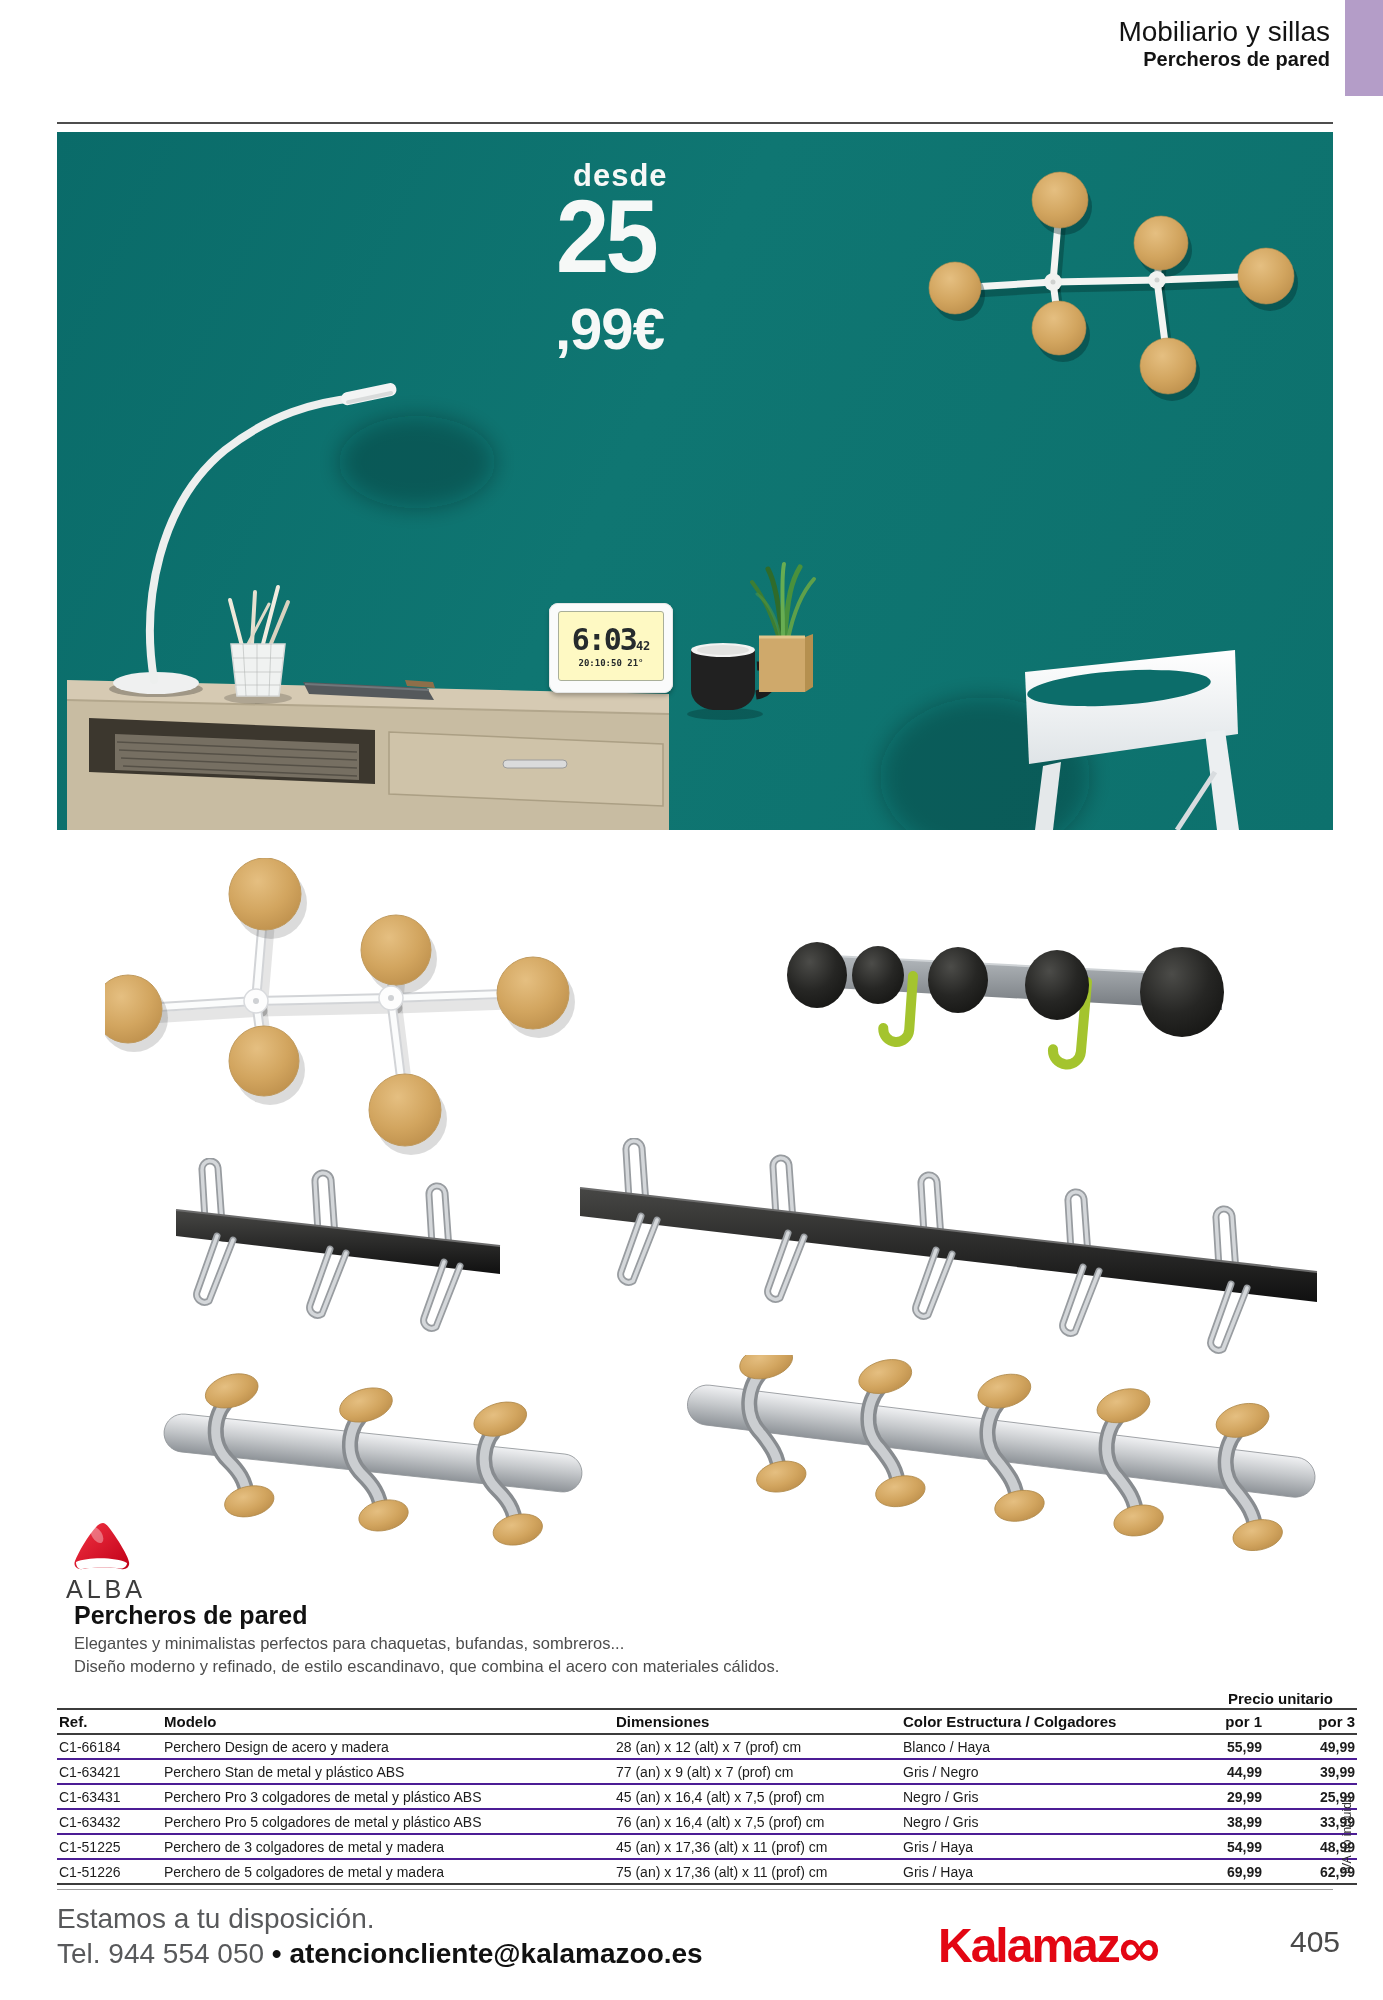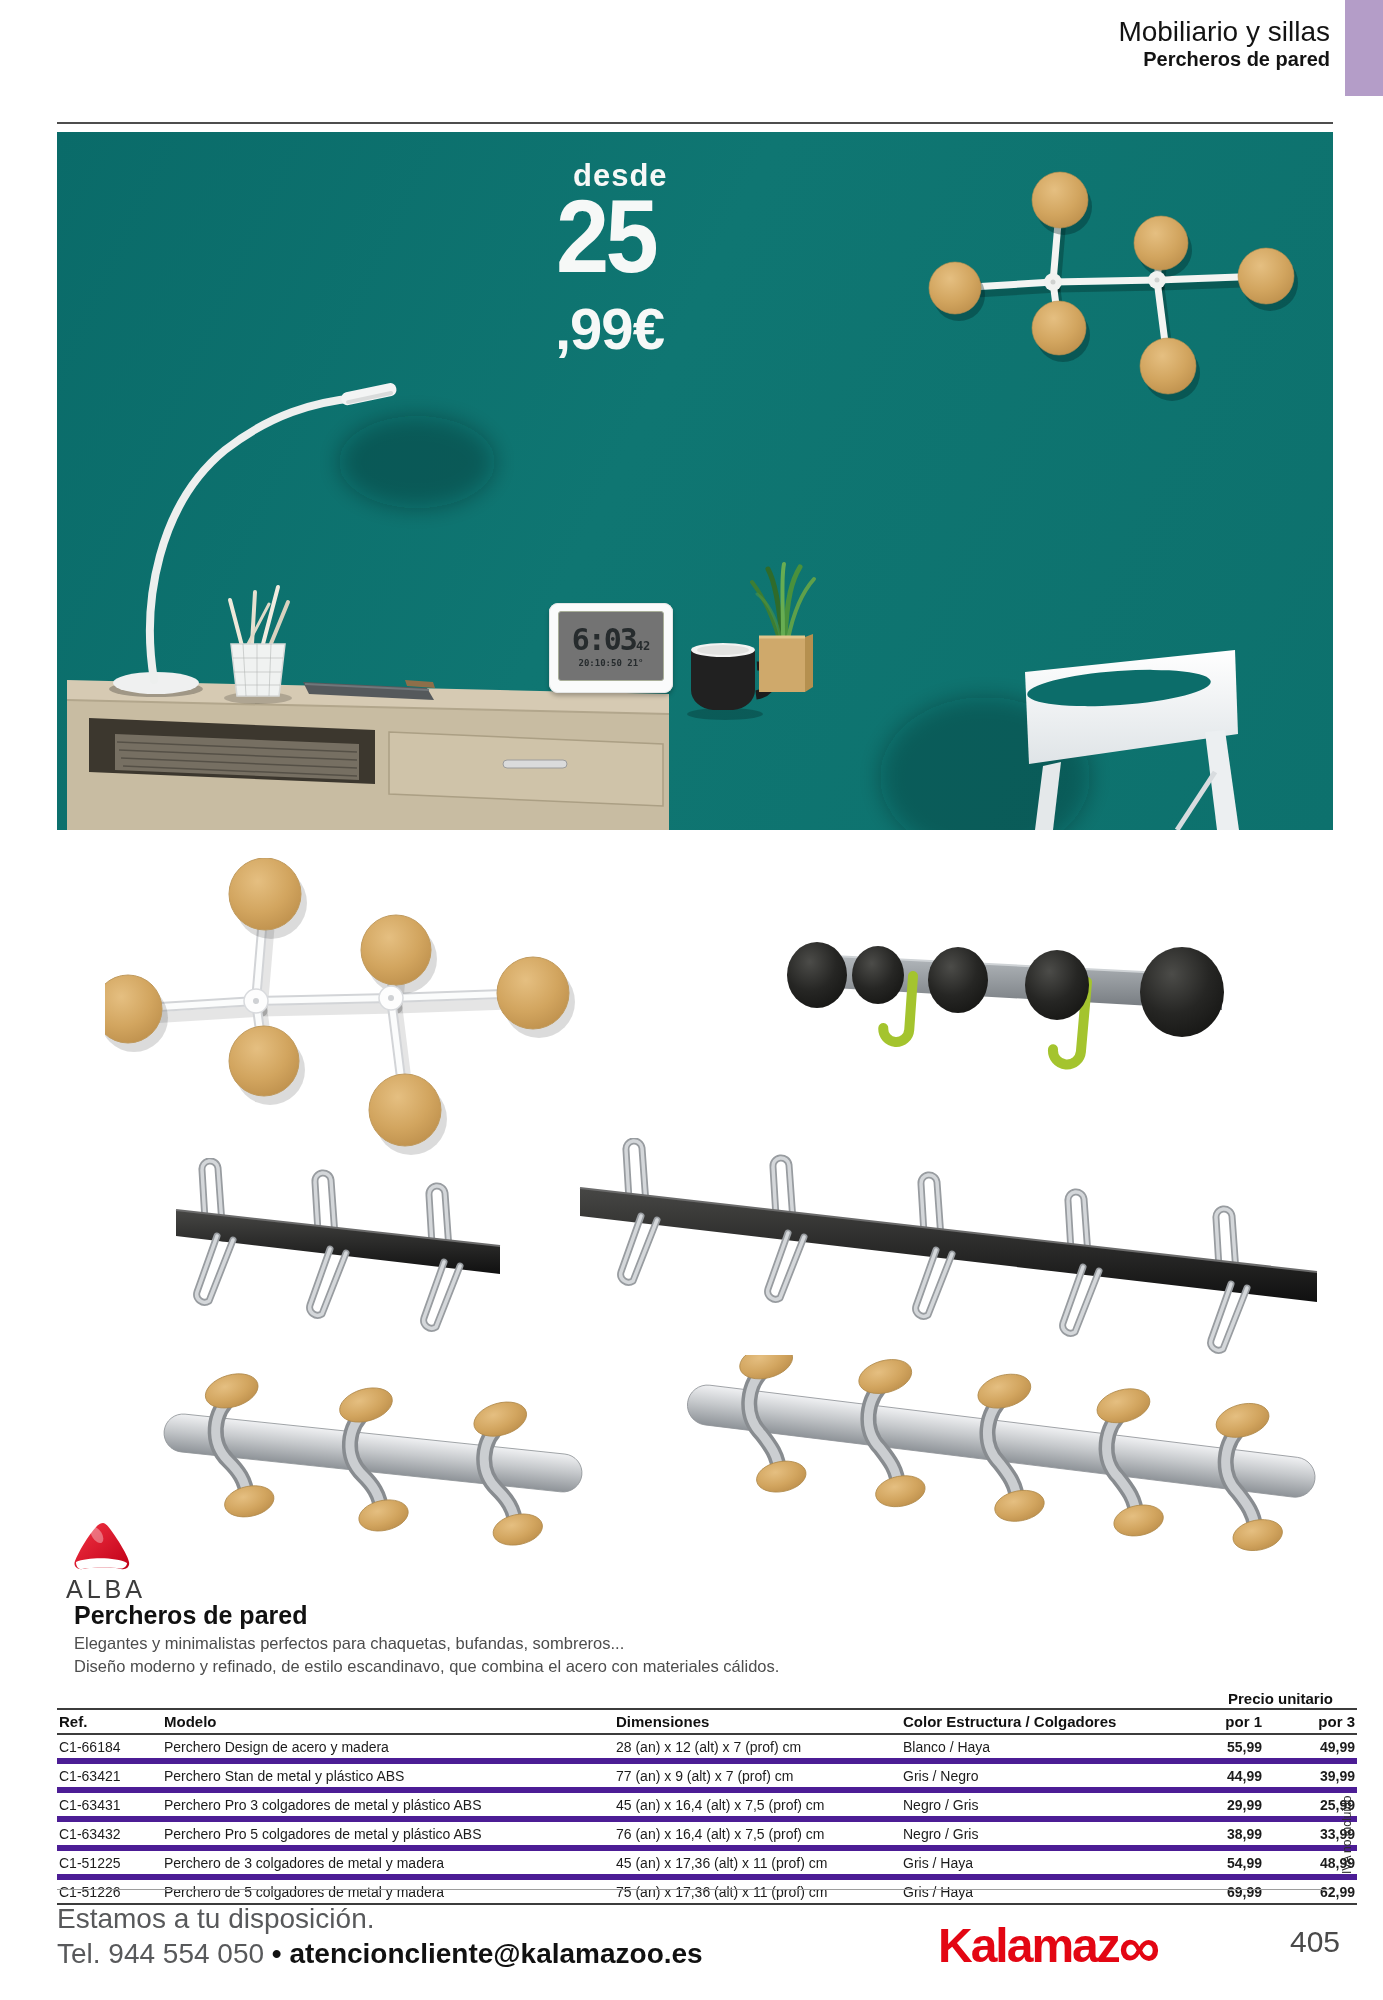--- a/index.html
+++ b/index.html
@@ -15,36 +15,36 @@
   .hero{position:absolute;left:57px;top:132px;width:1276px;height:698px;overflow:hidden;
         background:linear-gradient(115deg,#0a6b69 0%,#0f7672 45%,#0d716d 100%);}
   .hero svg{position:absolute;left:0;top:0;}
   .desde{position:absolute;left:516px;top:26px;color:#f6f8f7;font-size:31px;font-weight:bold;letter-spacing:1px;}
   .price{position:absolute;left:498px;top:52px;color:#f6f8f7;display:flex;align-items:center;flex-direction:column;}
   .price .p-int{font-size:104px;font-weight:bold;line-height:1;letter-spacing:-4px;transform:scaleX(.92);transform-origin:left top;}
   .price .p-dec{font-size:58px;font-weight:bold;line-height:1;margin-top:12px;letter-spacing:-1px;}
   
   .clock{position:absolute;left:492px;top:471px;width:124px;height:90px;background:#fafbfb;border-radius:9px;
          box-shadow:0 3px 4px rgba(0,0,0,.25), inset 0 0 0 1px #e3e5e5;}
-  .lcd{position:absolute;left:9px;top:8px;right:9px;bottom:12px;background:#737373;border:1px solid #a9af99;border-radius:3px;
+  .lcd{position:absolute;left:9px;top:8px;right:9px;bottom:12px;background:#fef9c3;border:1px solid #a9af99;border-radius:3px;
        display:flex;flex-direction:column;align-items:center;justify-content:center;color:#262b2d;}
   .lcd-time{font-family:"DejaVu Sans Mono",monospace;font-weight:bold;font-size:30px;line-height:1;letter-spacing:-2px;}
   .lcd-sec{font-family:"DejaVu Sans Mono",monospace;font-size:12px;font-weight:bold;vertical-align:baseline;}
   .lcd-date{font-family:"DejaVu Sans Mono",monospace;font-size:9px;font-weight:bold;margin-top:3px;letter-spacing:0;}
   
   .alba-logo{position:absolute;left:70px;top:1520px;}
   .alba-word{position:absolute;left:66px;top:1574px;font-size:26px;letter-spacing:4px;color:#3c3c3c;transform:scaleX(.97);transform-origin:left;}
   .sec-title{position:absolute;left:74px;top:1601px;font-size:25px;font-weight:bold;color:#111;}
   .sec-desc1{position:absolute;left:74px;top:1634px;font-size:16.5px;color:#4d4d4d;}
   .sec-desc2{position:absolute;left:74px;top:1657px;font-size:16.5px;color:#4d4d4d;}
   
   .precio-unitario{position:absolute;left:57px;top:1690px;width:1276px;text-align:right;font-size:15px;font-weight:bold;color:#111;}
   .tbl{position:absolute;left:57px;top:1708px;width:1276px;border-collapse:collapse;table-layout:fixed;}
   .tbl th{font-size:15px;font-weight:bold;text-align:left;padding:3px 0 3px 2px;border-top:2px solid #3c3c3c;border-bottom:2px solid #3c3c3c;color:#111;}
-  .tbl td{font-size:14px;padding:3px 0 3px 2px;border-bottom:6px solid #4c1d95;color:#1c1c1c;height:17px;}
+  .tbl td{font-size:14px;padding:3px 0 3px 2px;border-bottom:2px solid #4c1d95;color:#1c1c1c;height:17px;}
   .tbl tr:last-child td{border-bottom:2px solid #3c3c3c;}
   .tbl .c-ref{width:103px;}
   .tbl .c-mod{width:450px;}
   .tbl .c-dim{width:285px;}
   .tbl .c-col{width:245px;}
   .tbl .c-p1{width:112px;text-align:right;padding-right:10px;}
   .tbl .c-p3{width:81px;text-align:right;padding-right:2px;}
   .tbl td.c-p1,.tbl td.c-p3{font-weight:bold;}
   .iva-note{position:absolute;left:1340px;top:1756px;height:118px;writing-mode:vertical-rl;transform:rotate(180deg);
             font-size:12px;color:#2e2e2e;white-space:nowrap;}

